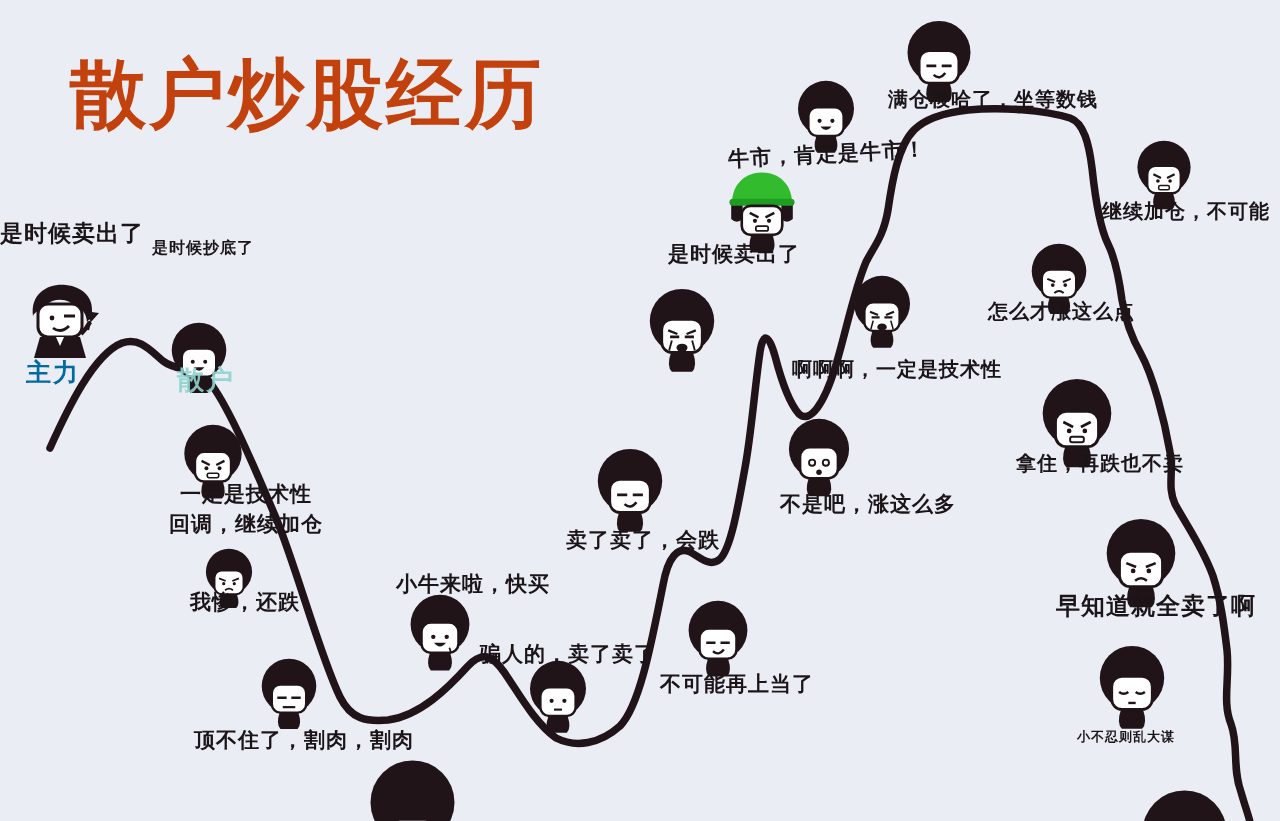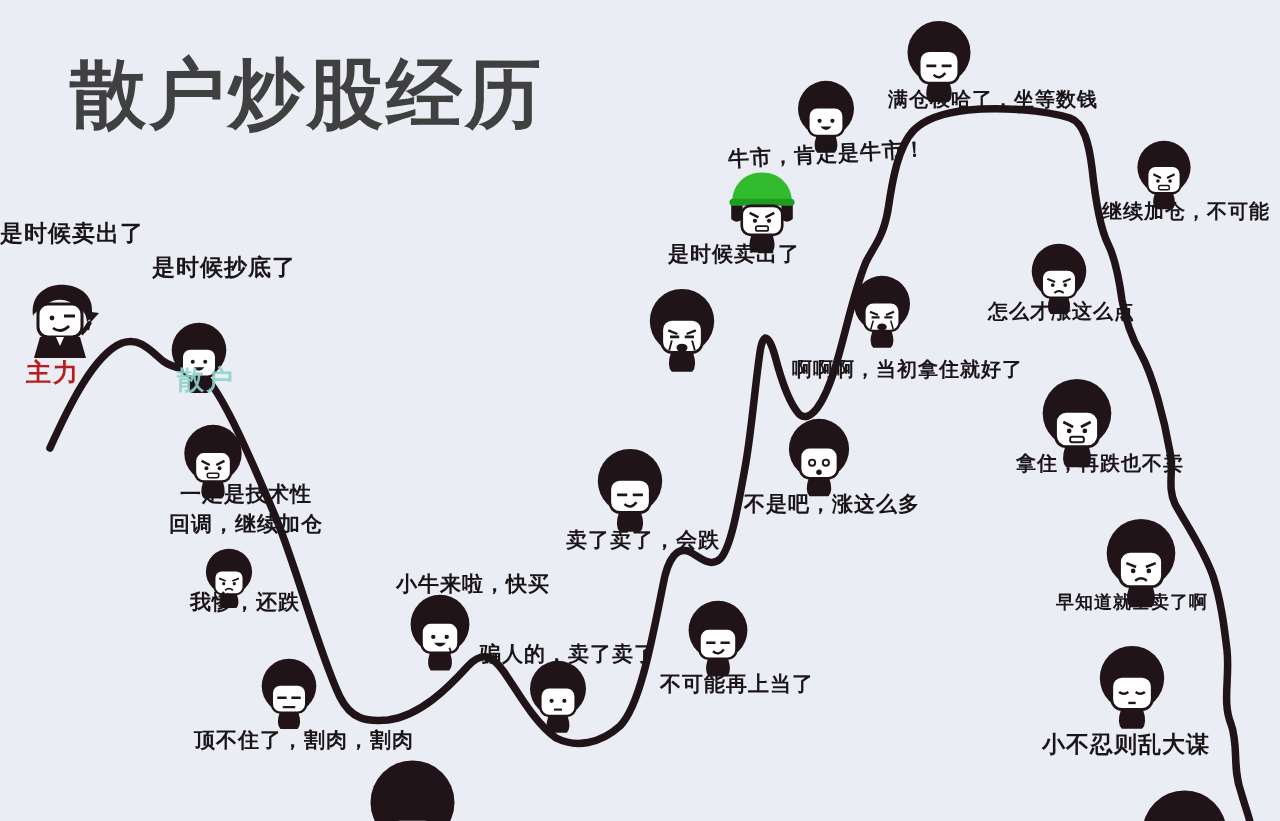--- a/index.html
+++ b/index.html
@@ -5,21 +5,21 @@
   html,body{margin:0;padding:0;}
   body{width:1280px;height:821px;overflow:hidden;font-family:"Liberation Sans","DejaVu Sans",sans-serif;}
   #canvas{position:relative;width:1280px;height:821px;background:#ebedf5;overflow:hidden;}
   #curve-svg{position:absolute;left:0;top:0;z-index:1;}
   .fig{position:absolute;z-index:2;}
   .fig svg{display:block;width:100%;height:auto;}
   .cap{position:absolute;z-index:3;font-weight:bold;color:#1b1518;font-size:21px;white-space:nowrap;letter-spacing:1px;}
   .cap.center{text-align:center;white-space:normal;}
   .cap.center div{white-space:nowrap;line-height:1.42;}
   .tag{position:absolute;z-index:3;font-weight:bold;font-size:25px;letter-spacing:2px;}
-  #title{position:absolute;left:70px;top:44px;z-index:3;font-size:76px;font-weight:900;color:#404040;letter-spacing:3px;white-space:nowrap;font-family:Liberation Serif, serif;}
+  #title{position:absolute;left:70px;top:44px;z-index:3;font-size:76px;font-weight:900;color:#c2410c;letter-spacing:3px;white-space:nowrap;font-family:Liberation Serif, serif;}
   .tilt-a{transform:rotate(-3deg);}
 </style>
 </head>
 <body>
 
 <div id="canvas" style="background: rgb(235, 237, 245);">
 
   <svg id="curve-svg" width="1280" height="821" viewBox="0 0 1280 821">
     <path id="curve-path" fill="none" stroke-width="7.5" stroke-linecap="round" stroke-linejoin="round" d="M 50 448
              C 68 408, 94 354, 122 343
@@ -281,40 +281,40 @@
     </div>
   <div class="fig" style="left:1132px;top:782px;width:105px">
       <svg viewBox="0 0 100 100" xmlns="http://www.w3.org/2000/svg">
       <ellipse cx="50" cy="48" rx="40" ry="40" fill="#211419"></ellipse>
       <rect x="29" y="64" width="42" height="26" rx="9" fill="#fff" stroke="#211419" stroke-width="3"></rect>
       <path d="M36 74 q5 4 10 0 M54 74 q5 4 10 0" stroke="#211419" stroke-width="2.6" fill="none"></path>
       </svg>
     </div>
 
   <div class="cap" style="left:0;top:218px;font-size:23px">是时候卖出了</div>
-  <div class="cap" style="left:152px;top:252px;font-size:23px">是时候抄底了</div>
+  <div class="cap" style="left:152px;top:238px;font-size:16px">是时候抄底了</div>
   <div class="cap center" style="left:150px;top:479px;width:192px">
     <div>一定是技术性</div>
     <div>回调，继续加仓</div>
   </div>
   <div class="cap" style="left:190px;top:588px">我惨，还跌</div>
   <div class="cap" style="left:396px;top:570px">小牛来啦，快买</div>
   <div class="cap" style="left:194px;top:726px">顶不住了，割肉，割肉</div>
   <div class="cap" style="left:660px;top:670px">不可能再上当了</div>
   <div class="cap" style="left:480px;top:640px">骗人的，卖了卖了</div>
   <div class="cap" style="left:566px;top:526px">卖了卖了，会跌</div>
-  <div class="cap" style="left:744px;top:490px">不是吧，涨这么多</div>
+  <div class="cap" style="left:780px;top:490px">不是吧，涨这么多</div>
   <div class="cap" style="left:668px;top:240px">是时候卖出了</div>
   <div class="cap tilt-a" style="left:728px;top:140px">牛市，肯定是牛市！</div>
   <div class="cap" style="left:888px;top:86px;font-size:20px">满仓梭哈了，坐等数钱</div>
-  <div class="cap" style="left:792px;top:356px;font-size:20px">啊啊啊，当初拿住就好了</div>
+  <div class="cap" style="left:792px;top:356px;font-size:20px">啊啊啊，一定是技术性</div>
   <div class="cap" style="left:1102px;top:198px;font-size:20px">继续加仓，不可能</div>
   <div class="cap" style="left:988px;top:298px;font-size:20px">怎么才涨这么点</div>
   <div class="cap" style="left:1016px;top:450px;font-size:20px">拿住，再跌也不卖</div>
-  <div class="cap" style="left:1056px;top:590px;font-size:18px">早知道就全卖了啊</div>
-  <div class="cap center" style="left:1006px;top:728px;width:240px;font-size:23px">
+  <div class="cap" style="left:1056px;top:590px;font-size:24px">早知道就全卖了啊</div>
+  <div class="cap center" style="left:1006px;top:728px;width:240px;font-size:13px">
     <div>小不忍则乱大谋</div>
   </div>
 
-  <div class="tag" id="tag-main-force" style="left: 26px; top: 356px; color: #b91c1c;">主力</div>
+  <div class="tag" id="tag-main-force" style="left: 26px; top: 356px; color: #0369a1;">主力</div>
   <div class="tag" id="tag-retail" style="left: 177px; top: 362px; color: rgb(143, 211, 206); opacity: 0.9; font-size: 27px;">散户</div>
 
 </div>
 
 </body></html>

